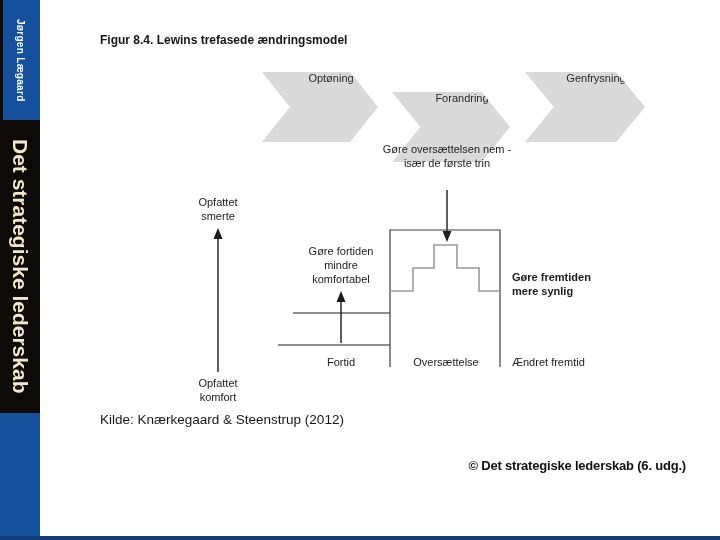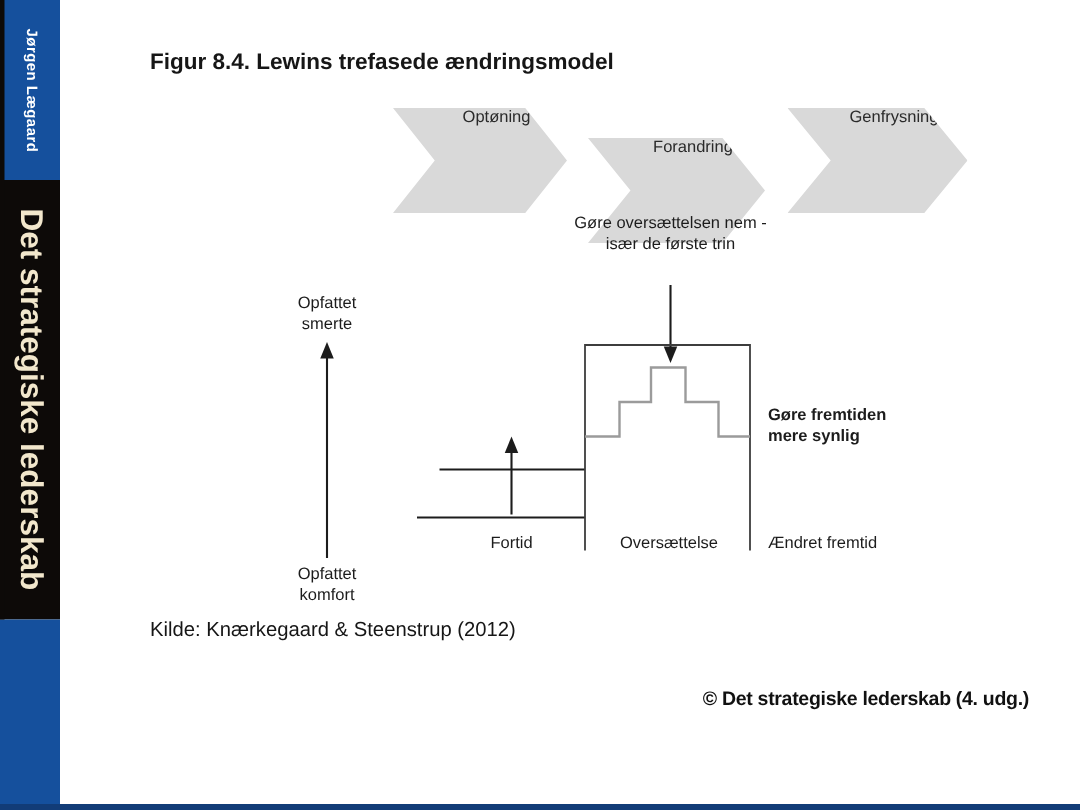--- a/index.html
+++ b/index.html
@@ -35,21 +35,21 @@
   .spine-logo{
     position:absolute;left:0;top:40px;width:40px;text-align:center;color:#fff;
     font-family:Liberation Serif, serif;
     margin-left:41px;
   }
   .spine-logo .lh{font-size:12px;}
   .spine-logo .lr{font-size:17px;font-style:italic;margin-left:-3px;}
   #bottom-strip{position:absolute;left:0;bottom:0;width:720px;height:4px;background:var(--navy-strip);z-index:5;}
 
   
-  #fig-title{position:absolute;left:100px;top:33px;font-size:15px;font-weight:bold;color:#161616;}
+  #fig-title{position:absolute;left:100px;top:33px;font-size:12px;font-weight:bold;color:#161616;}
   #source-line{position:absolute;left:100px;top:412px;font-size:13.5px;font-weight:normal;color:#161616;}
   #footer{
     position:absolute;right:34px;top:456px;text-align:right;
     font-size:13px;font-weight:bold;line-height:19px;letter-spacing:-0.2px;color:#111;
   }
 
   
   .chevron{
     position:absolute;top:72px;height:70px;background:var(--chevron-gray);
     clip-path:polygon(0% 0%,76% 0%,100% 50%,76% 100%,0% 100%,24% 50%);
@@ -124,25 +124,28 @@
 
     <polyline points="390,291 413,291 413,268 434,268 434,245 457,245 457,268 479,268 479,291 500,291" fill="none" stroke="#9b9b9b" stroke-width="1.6"></polyline>
   </svg>
 
   <div class="dlabel center" id="lbl-annot-top">Gøre oversættelsen nem -
 især de første trin</div>
   <div class="dlabel center" id="lbl-axis-top">Opfattet
 smerte</div>
   <div class="dlabel center" id="lbl-axis-bottom">Opfattet
 komfort</div>
+  <div class="dlabel center" id="lbl-annot-left">Gøre fortiden
+mindre
+komfortabel</div>
   <div class="dlabel" id="lbl-annot-right">Gøre fremtiden
 mere synlig</div>
   <div class="dlabel center" id="lbl-zone-past">Fortid</div>
   <div class="dlabel center" id="lbl-zone-mid">Oversættelse</div>
   <div class="dlabel" id="lbl-zone-future">Ændret fremtid</div>
 
   <div id="source-line">Kilde: Knærkegaard &amp; Steenstrup (2012)</div>
 
   <div id="footer">
-    <div>© Det strategiske lederskab (4. udg.)</div>
+    <div>© Det strategiske lederskab (6. udg.)</div>
   </div>
 
 </div>
 
 </body></html>

